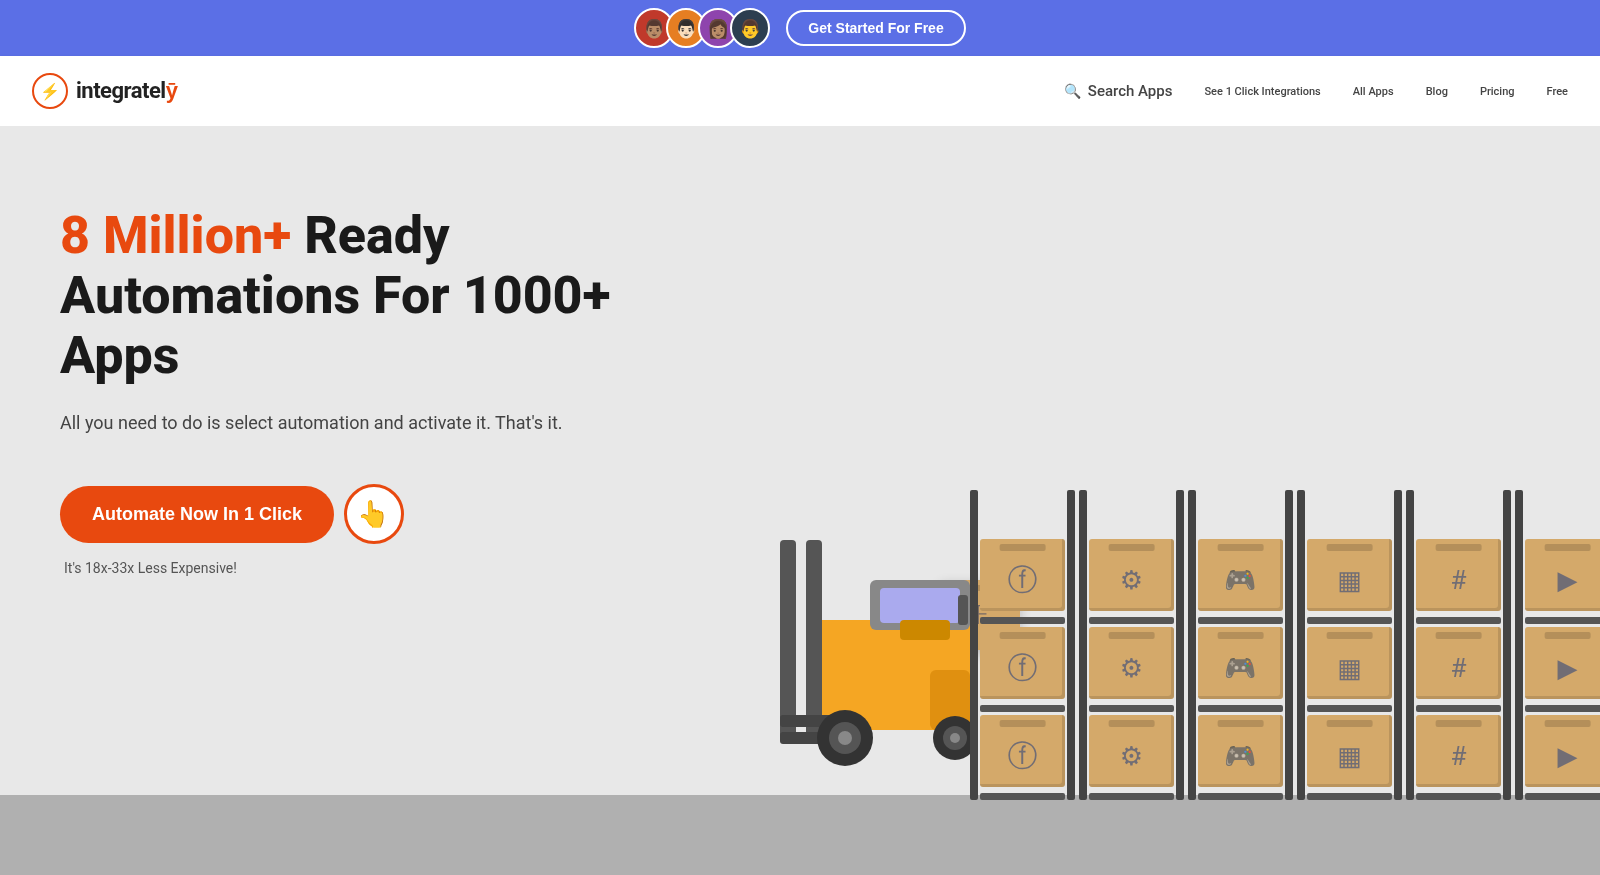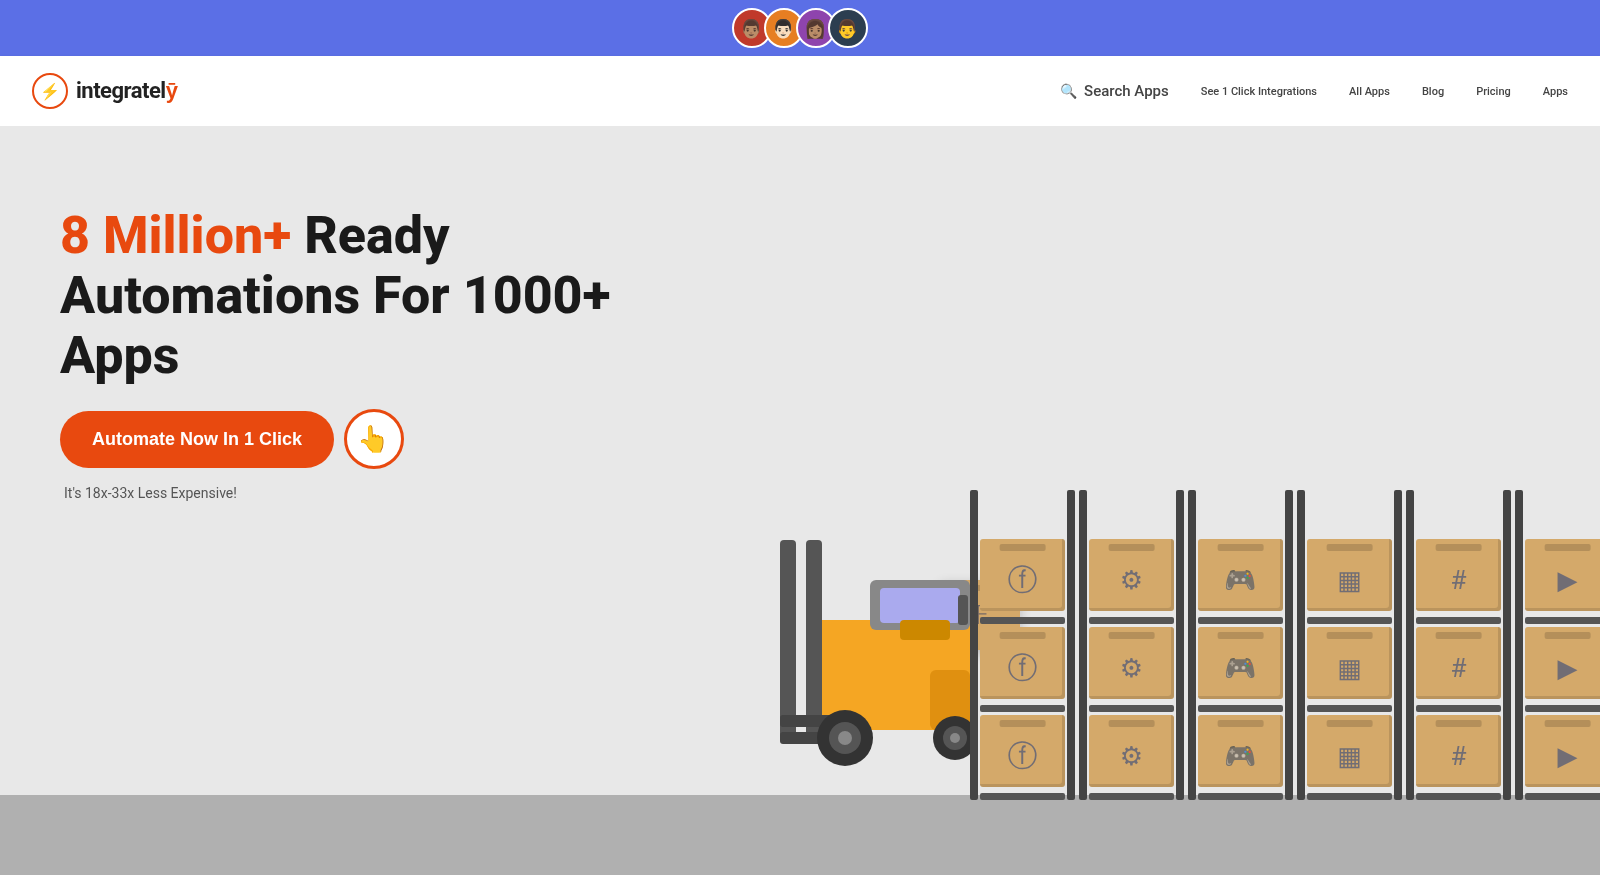--- a/index.html
+++ b/index.html
@@ -262,46 +262,48 @@
 </head>
 <body>
 
 <div class="top-banner">
   <div class="banner-avatars">
     <div class="avatar avatar-1">👨🏽</div>
     <div class="avatar avatar-2">👨🏻</div>
     <div class="avatar avatar-3">👩🏽</div>
     <div class="avatar avatar-4">👨</div>
   </div>
+  <button class="banner-cta">Get Started For Free</button>
 </div>
 
 <nav class="navbar">
   <a class="logo">
     <div class="logo-icon">⚡</div>
     <span class="logo-text">integratel<span>ȳ</span></span>
   </a>
   <div class="nav-links">
     <div class="search-link">
       <span class="search-icon-nav">🔍</span>
       <span>Search Apps</span>
     </div>
     <a class="nav-link">See 1 Click Integrations</a>
     <a class="nav-link">All Apps</a>
     <a class="nav-link">Blog</a>
     <a class="nav-link">Pricing</a>
-    <a class="nav-link">Apps</a>
+    <a class="nav-link">Free</a>
   </div>
 </nav>
 
 <section class="hero">
   <div class="hero-content">
     <h1 class="hero-title">
       <span class="highlight">8 Million+</span>
       <span> Ready Automations For 1000+ Apps</span>
     </h1>
+    <p class="hero-subtitle">All you need to do is select automation and activate it. That's it.</p>
     <div class="cta-group">
       <button class="automate-btn">
         <span>Automate Now In 1 Click</span>
       </button>
       <div class="click-icon-circle">👆</div>
     </div>
     <p class="less-expensive">It's 18x-33x Less Expensive!</p>
   </div>
 
   <div class="ground"></div>

